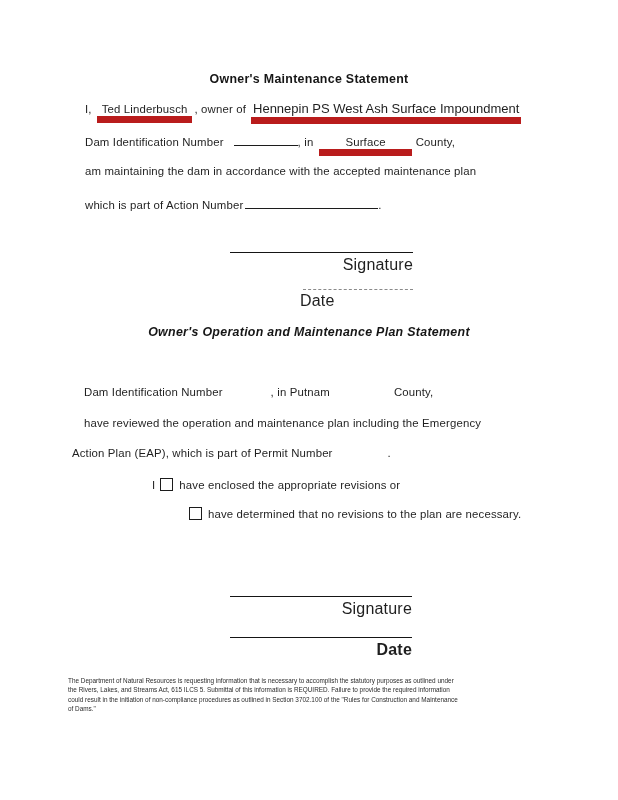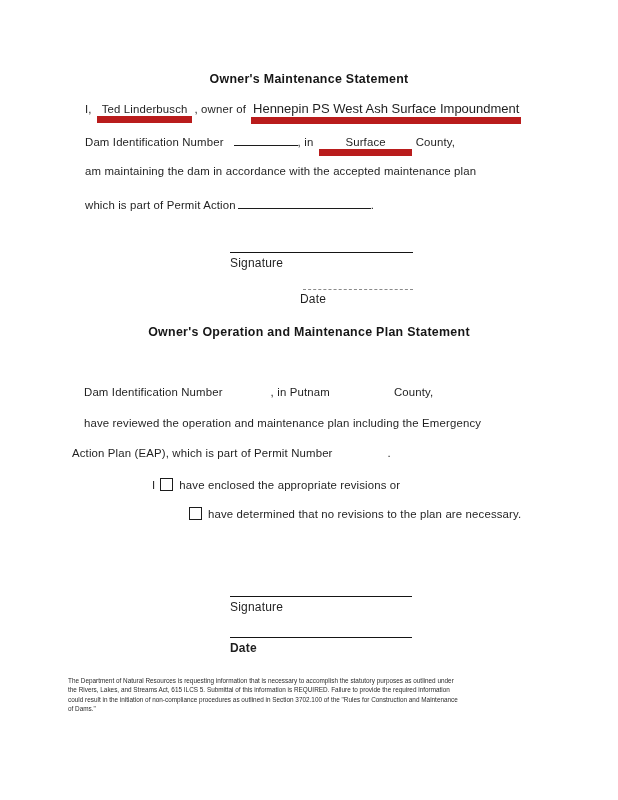--- a/index.html
+++ b/index.html
@@ -46,22 +46,22 @@
     display: inline-block;
     width: 11px; height: 11px;
     border: 1.3px solid #1c1c1c;
     background: #fff;
     vertical-align: -2px;
     margin: 0 6px 0 5px;
   }
   .sigline { border-top: 1.5px solid #151515; height: 0; }
   .dashline { border-top: 1px dashed #8a8a8a; height: 0; }
   .sigcap {
-    font-size: 12px;
-    text-align: left;
+    font-size: 16px;
+    text-align: right;
     letter-spacing: 0.2px;
   }
   .datecap-bold { font-weight: bold; }
   .footer {
     font-size: 6.4px;
     line-height: 9.4px;
     letter-spacing: 0;
     color: #2c2c2c;
   }
   .mr5 { margin-right: 5px; }
@@ -78,30 +78,30 @@
     <span class="mr5">I,</span><span class="filled">Ted Linderbusch</span><span class="mr5" style="margin-left:2px;">, owner of</span><span class="filled dam-small">Hennepin PS West Ash Surface Impoundment</span><span class="ml4">dam,</span>
   </div>
 
   <div class="abs line" style="top:133px; left:85px;">
     <span>Dam Identification Number</span><span class="blank" style="width:64px; margin-left:10px;"></span><span>, in</span><span class="filled county-fill" style="margin-left:6px;">Surface</span><span class="ml4">County,</span>
   </div>
 
   <div class="abs line" style="top:165px; left:85px;">am maintaining the dam in accordance with the accepted maintenance plan</div>
 
   <div class="abs line" style="top:196px; left:85px;">
-    <span>which is part of Permit Action</span><span class="blank" style="width:133px; margin-left:2px;"></span><span>.</span>
+    <span>which is part of Action Number</span><span class="blank" style="width:133px; margin-left:2px;"></span><span>.</span>
   </div>
 
   <div class="abs sigline" style="top:252px; left:230px; width:183px;"></div>
   <div class="abs sigcap" style="top:256px; left:230px; width:183px;">Signature</div>
 
   <div class="abs dashline" style="top:289px; left:303px; width:110px;"></div>
   <div class="abs sigcap" style="top:292px; left:300px;">Date</div>
 
-  <div class="abs title" style="top:325px;">Owner's Operation and Maintenance Plan Statement</div>
+  <div class="abs title" style="top:325px;font-style:italic;">Owner's Operation and Maintenance Plan Statement</div>
 
 
   <div class="abs line" style="top:386px; left:84px;">
     <span>Dam Identification Number</span><span style="margin-left:48px;">, in Putnam</span><span style="margin-left:64px;">County,</span>
   </div>
 
   <div class="abs line" style="top:417px; left:84px;">have reviewed the operation and maintenance plan including the Emergency</div>
 
   <div class="abs line" style="top:447px; left:72px;">
     <span>Action Plan (EAP), which is part of Permit Number</span><span style="margin-left:55px;">.</span>

